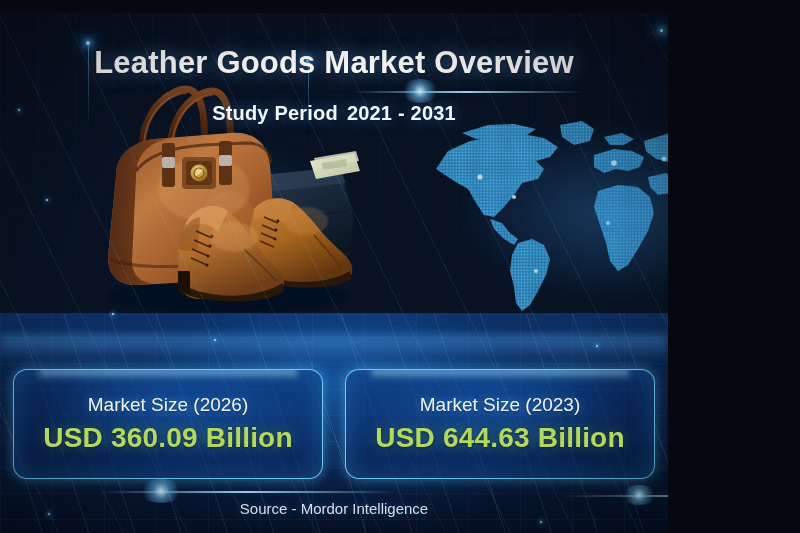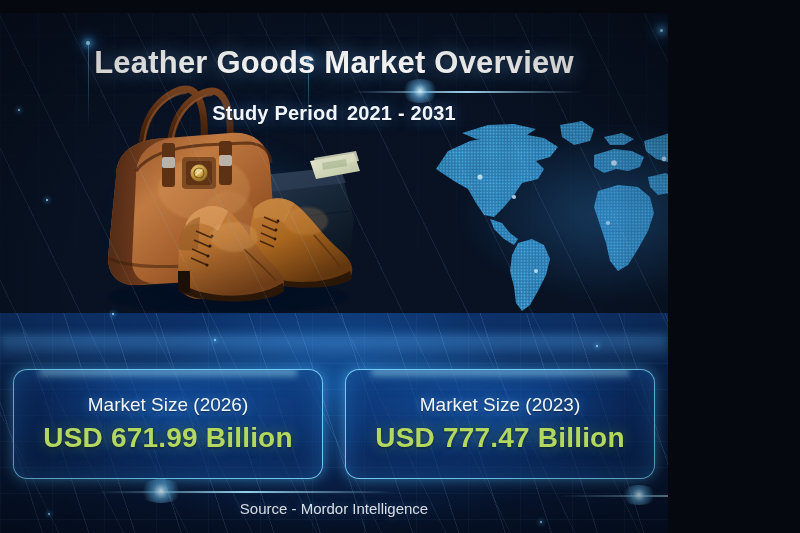--- a/index.html
+++ b/index.html
@@ -421,24 +421,24 @@
 
   <div class="title">Leather Goods Market Overview</div>
 
   <div class="subtitle">
     <span>Study Period</span><span class="gap"></span><span>2021 - 2031</span>
   </div>
 
   <div class="cards">
     <div class="card">
       <div class="card-label">Market Size (2026)</div>
-      <div class="card-value">USD 671.99 Billion</div>
+      <div class="card-value">USD 360.09 Billion</div>
     </div>
     <div class="card">
       <div class="card-label">Market Size (2023)</div>
-      <div class="card-value">USD 777.47 Billion</div>
+      <div class="card-value">USD 644.63 Billion</div>
     </div>
   </div>
 
   <div class="source">Source - Mordor Intelligence</div>
 
   <div class="vignette"></div>
 </div>
 
 </body></html>

